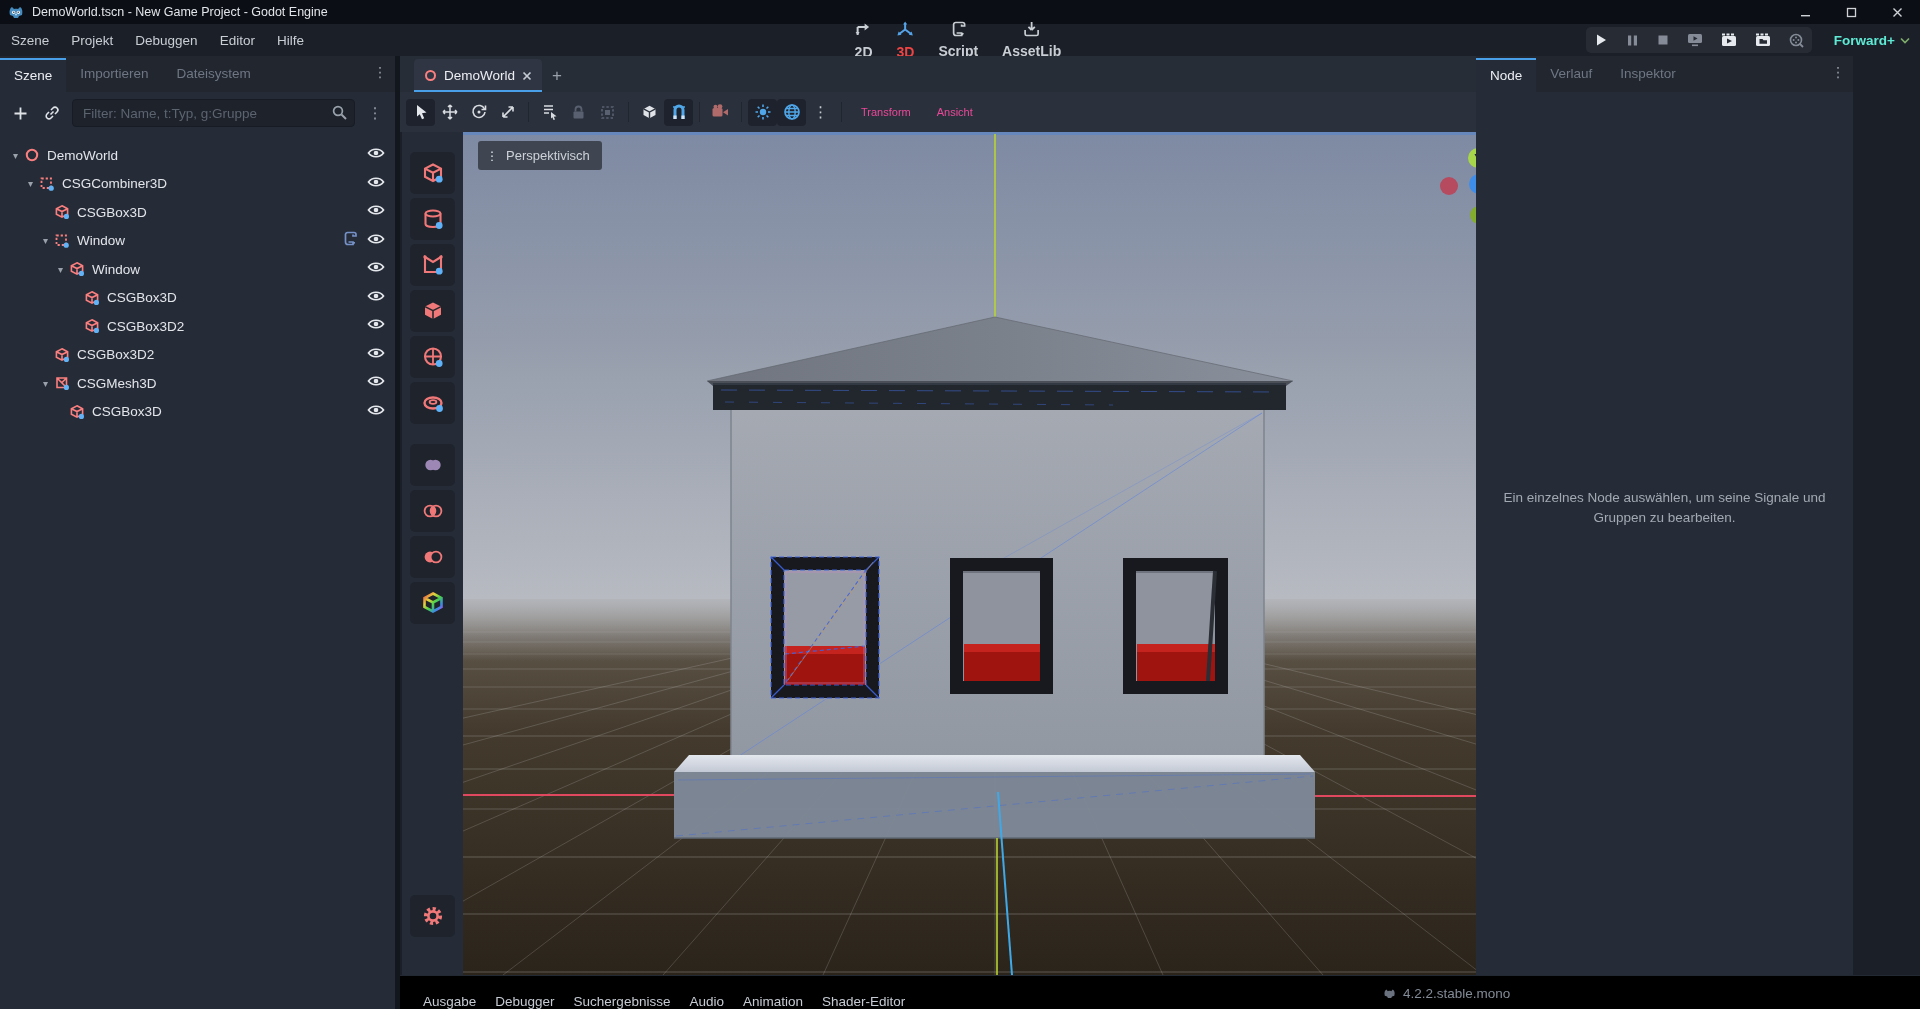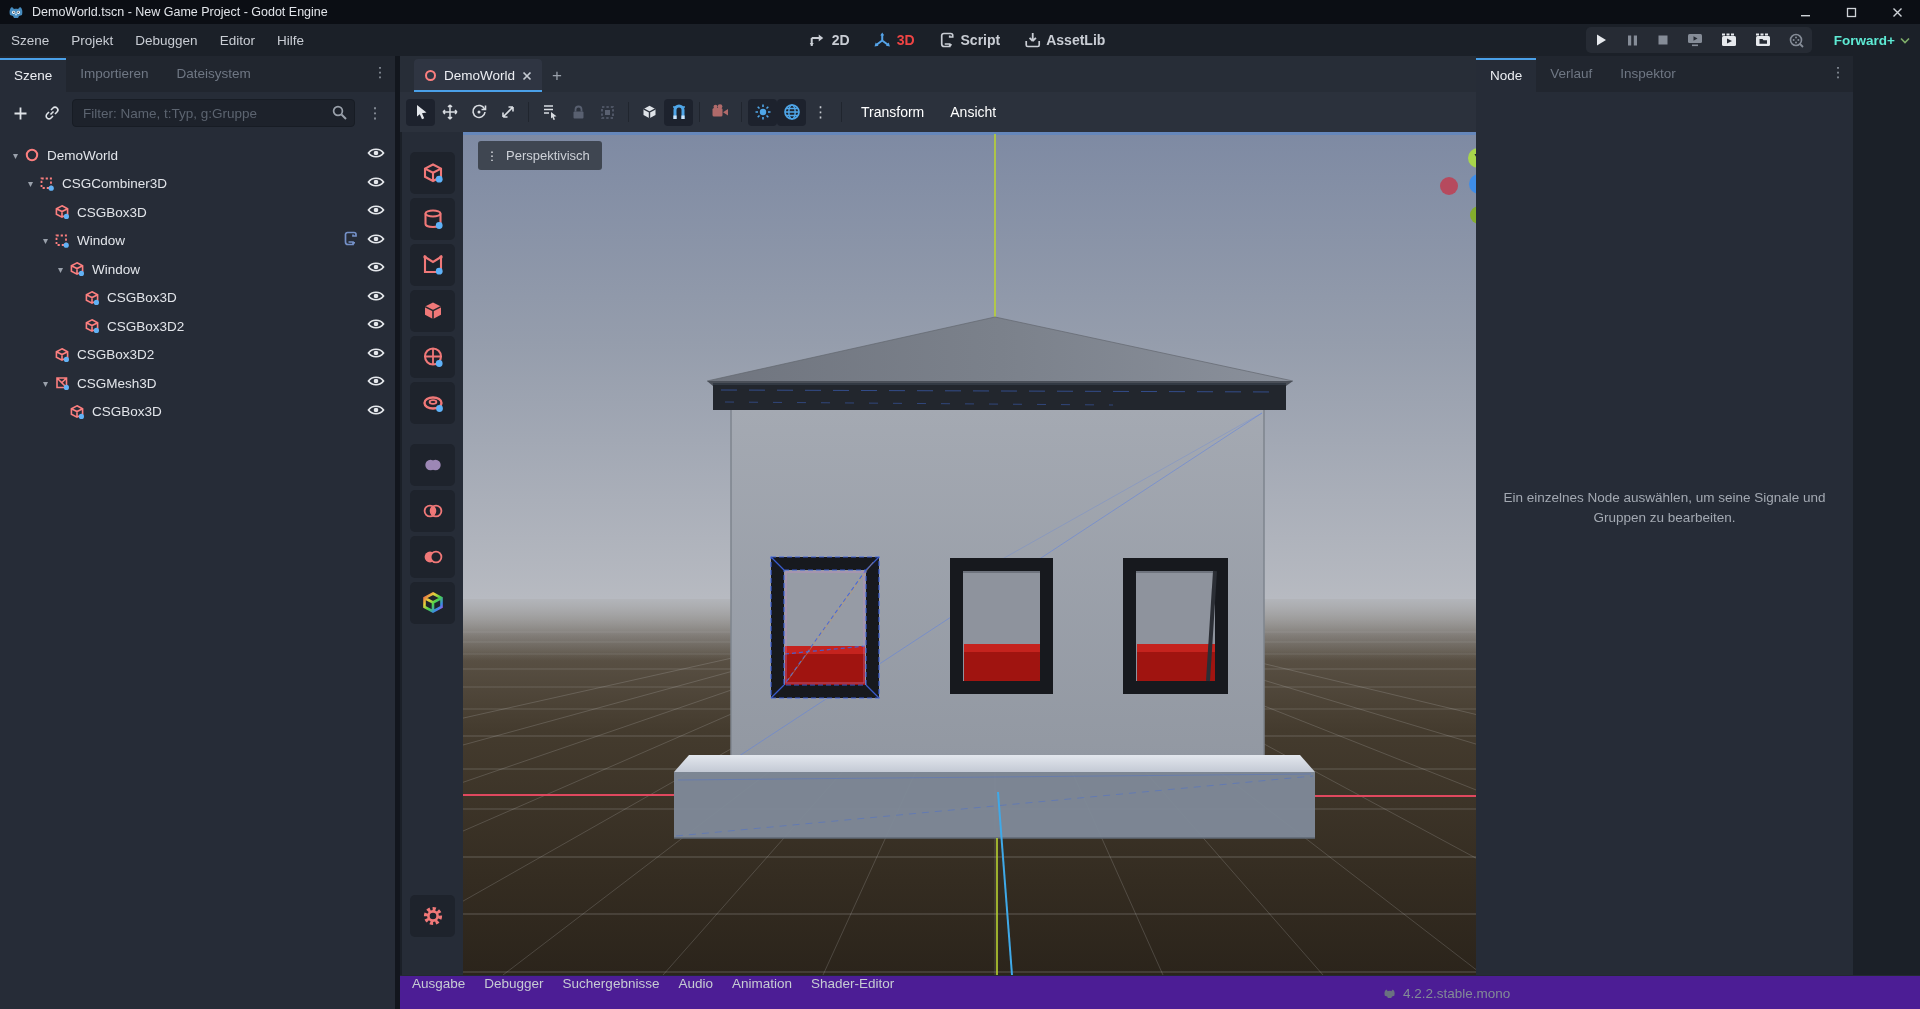--- a/index.html
+++ b/index.html
@@ -10,21 +10,21 @@
   
   .titlebar { left:0; top:0; width:1920px; height:24px; background:#0b0e14; display:flex; align-items:center; padding-left:8px; }
   .titlebar .ttext { font-size:12.5px; color:#e2e5ea; margin-left:8px; }
   .winbtns { position:absolute; right:0; top:0; height:24px; display:flex; }
   .winbtn { width:46px; height:24px; display:flex; align-items:center; justify-content:center; color:#cfd3d8; font-size:12px; }
 
   
   .menubar { left:0; top:24px; width:1920px; height:32px; background:#1b2028; display:flex; align-items:center; }
   .menu-item { padding:0 11px; font-size:13.5px; color:#c9cdd4; }
   .ctx { position:absolute; left:50%; top:24px; transform:translateX(-51%); height:32px; display:flex; align-items:center; gap:24px; }
-  .ctx-item { display:flex; align-items:center; gap:6px; font-size:14px; font-weight:bold; color:#c9cdd4; }
+  .ctx-item { display:flex; align-items:center; gap:6px; font-size:14px; font-weight:bold; color:#c9cdd4;flex-direction:column; }
   .ctx-item.active { color:#ef4444; }
   .runbar { position:absolute; right:108px; top:27px; height:26px; background:#262b34; border-radius:5px; display:flex; align-items:center; padding:0 8px; gap:18px; }
   .renderer { position:absolute; right:10px; top:27px; height:26px; display:flex; align-items:center; gap:5px; color:#5eead4; font-weight:bold; font-size:13.5px; }
 
   
   .left-dock { left:0; top:56px; width:395px; height:953px; background:#262c37; }
   .right-dock { left:1476px; top:56px; width:377px; height:919px; background:#262c37; }
   .gapv { top:56px; width:7px; height:953px; background:#12161d; }
   .dock-tabs { position:relative; height:36px; background:#21262f; display:flex; align-items:flex-end; }
   .dock-tab { height:34px; line-height:32px; padding:0 14px; font-size:13.5px; color:#6f7784; }
@@ -49,31 +49,31 @@
   
   .center { left:400px; top:56px; width:1136px; height:919px; background:#1b2028; }
   .scene-tabbar { position:absolute; left:0; top:0; width:100%; height:36px; background:#272d37; display:flex; align-items:flex-end; }
   .scene-tab { position:relative; margin-left:14px; height:33px; background:#2f3542; border-radius:4px 4px 0 0; display:flex; align-items:center; gap:7px; padding:0 10px; font-size:13.5px; color:#eceef2; }
   .scene-tab::after { content:""; position:absolute; left:0; right:0; bottom:0; height:2px; background:#4aa0e8; }
   .tab-plus { width:30px; height:33px; display:flex; align-items:center; justify-content:center; color:#9aa1ab; font-size:17px; }
   .vp-toolbar { position:absolute; left:0; top:36px; width:100%; height:40px; background:#2b313c; display:flex; align-items:center; padding-left:6px; }
   .tbtn { width:29px; height:27px; display:flex; align-items:center; justify-content:center; border-radius:4px; flex:none; }
   .tbtn.active { background:#1d222d; }
   .tsep { width:1px; height:20px; background:#20252e; margin:0 6px; flex:none; }
-  .tmenu { padding:0 13px; font-size:14px; color:#ffffff; }
+  .tmenu { padding:0 13px; font-size:11px; color:#ec4899; }
   .expand-btn { position:absolute; right:8px; top:7px; }
 
   .csg-strip { position:absolute; left:2px; top:76px; width:61px; height:843px; background:#262c37; }
   .csgbtn { position:absolute; left:8px; width:45px; height:42px; background:#1e232c; border-radius:5px; display:flex; align-items:center; justify-content:center; }
 
   .view3d { position:absolute; left:63px; top:76px; width:1067px; height:843px; }
   .persp-pill { position:absolute; left:15px; top:9px; height:29px; background:rgba(58,64,74,.92); border-radius:3px; display:flex; align-items:center; gap:8px; padding:0 12px 0 8px; font-size:13px; color:#ced2d8; }
 
   
-  .bottom-bar { left:400px; top:975px; width:1520px; height:34px; background:#4c1d95; border-top:1px solid #232933; display:flex; align-items:flex-start; padding-left:12px; gap:19px; }
+  .bottom-bar { left:400px; top:975px; width:1520px; height:34px; background:#000000; border-top:1px solid #232933; display:flex; align-items:flex-end; padding-left:23px; gap:19px; }
   .bitem { font-size:13.5px; color:#c6cbd3; }
   .version { position:absolute; left:983px; top:0; height:34px; display:flex; align-items:center; gap:6px; color:#838b97; font-size:13.5px; }
 </style>
 </head>
 <body>
 
 <div class="app">
 
   <div class="abs titlebar">
     <svg width="16" height="16" viewBox="0 0 16 16">

